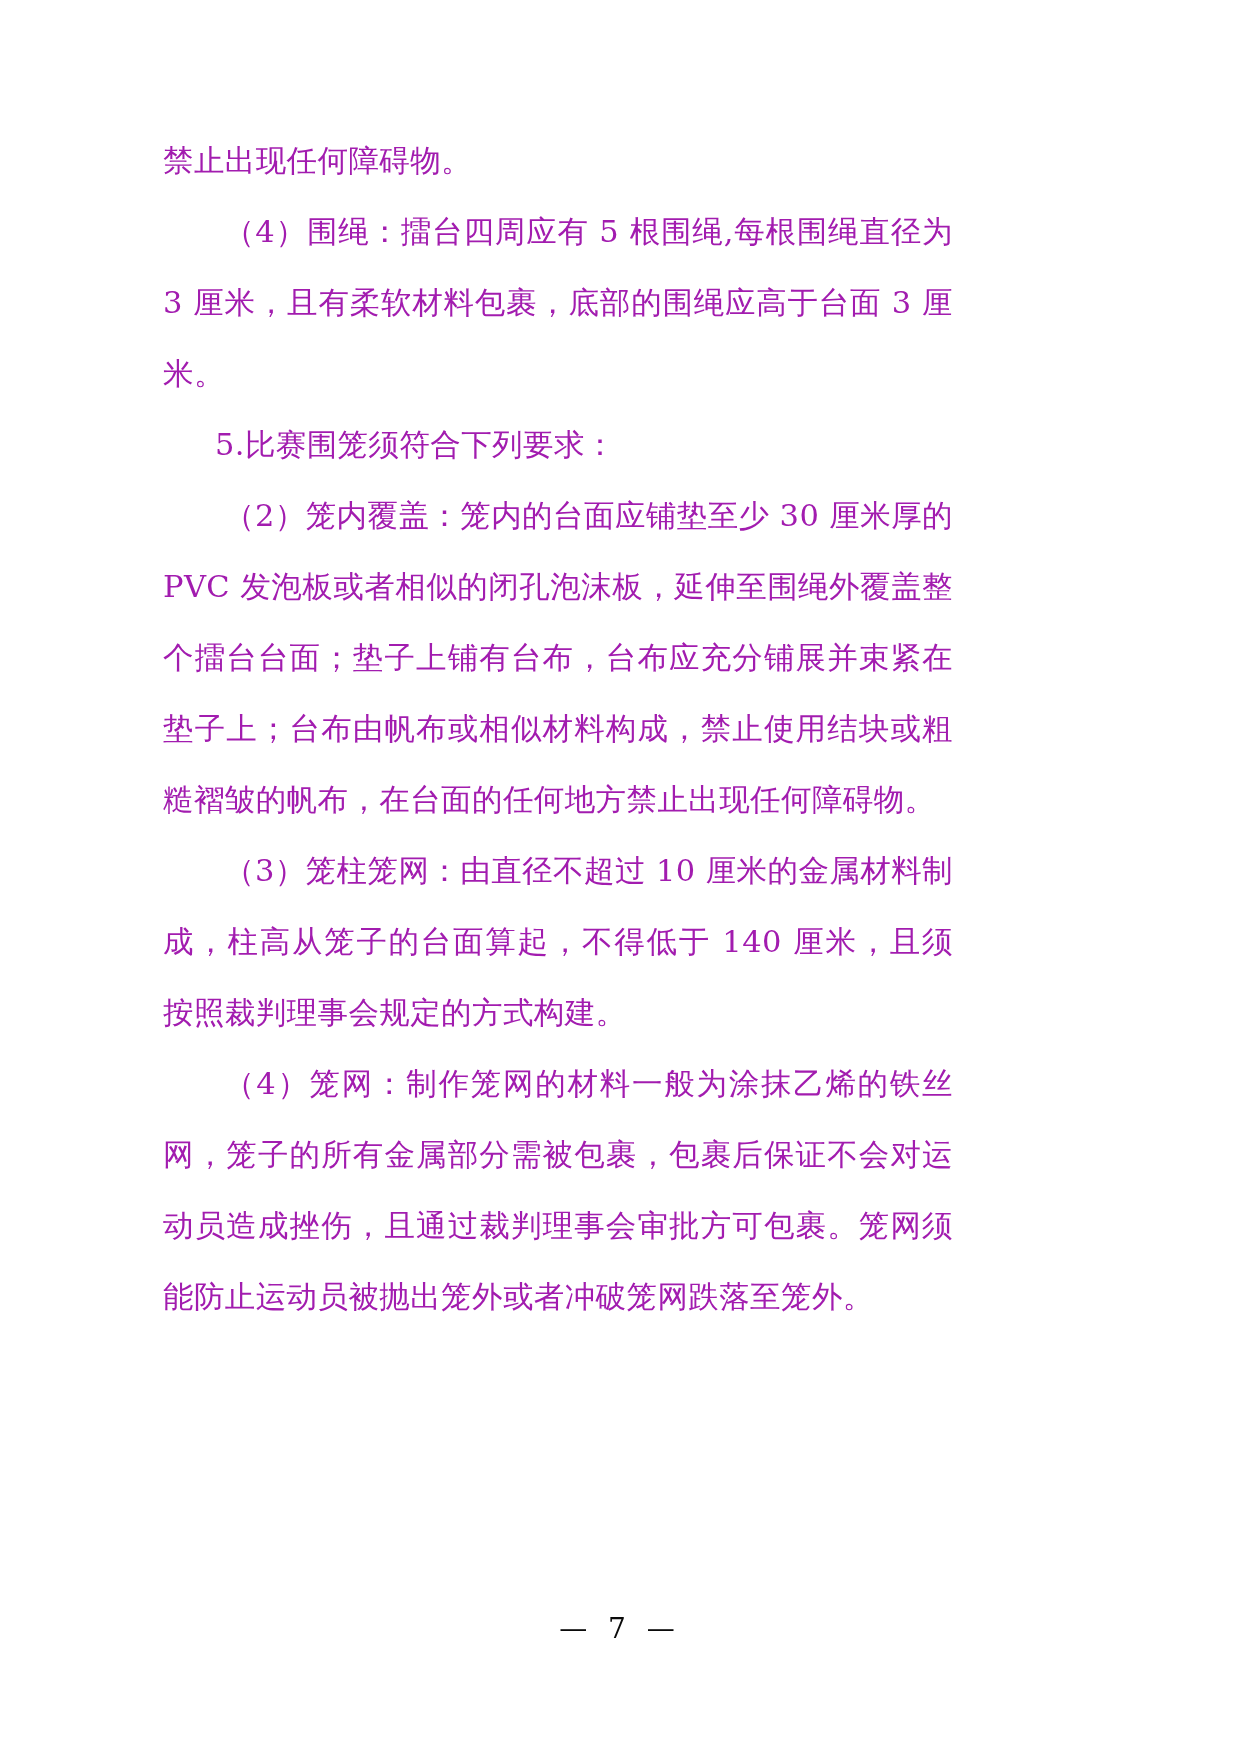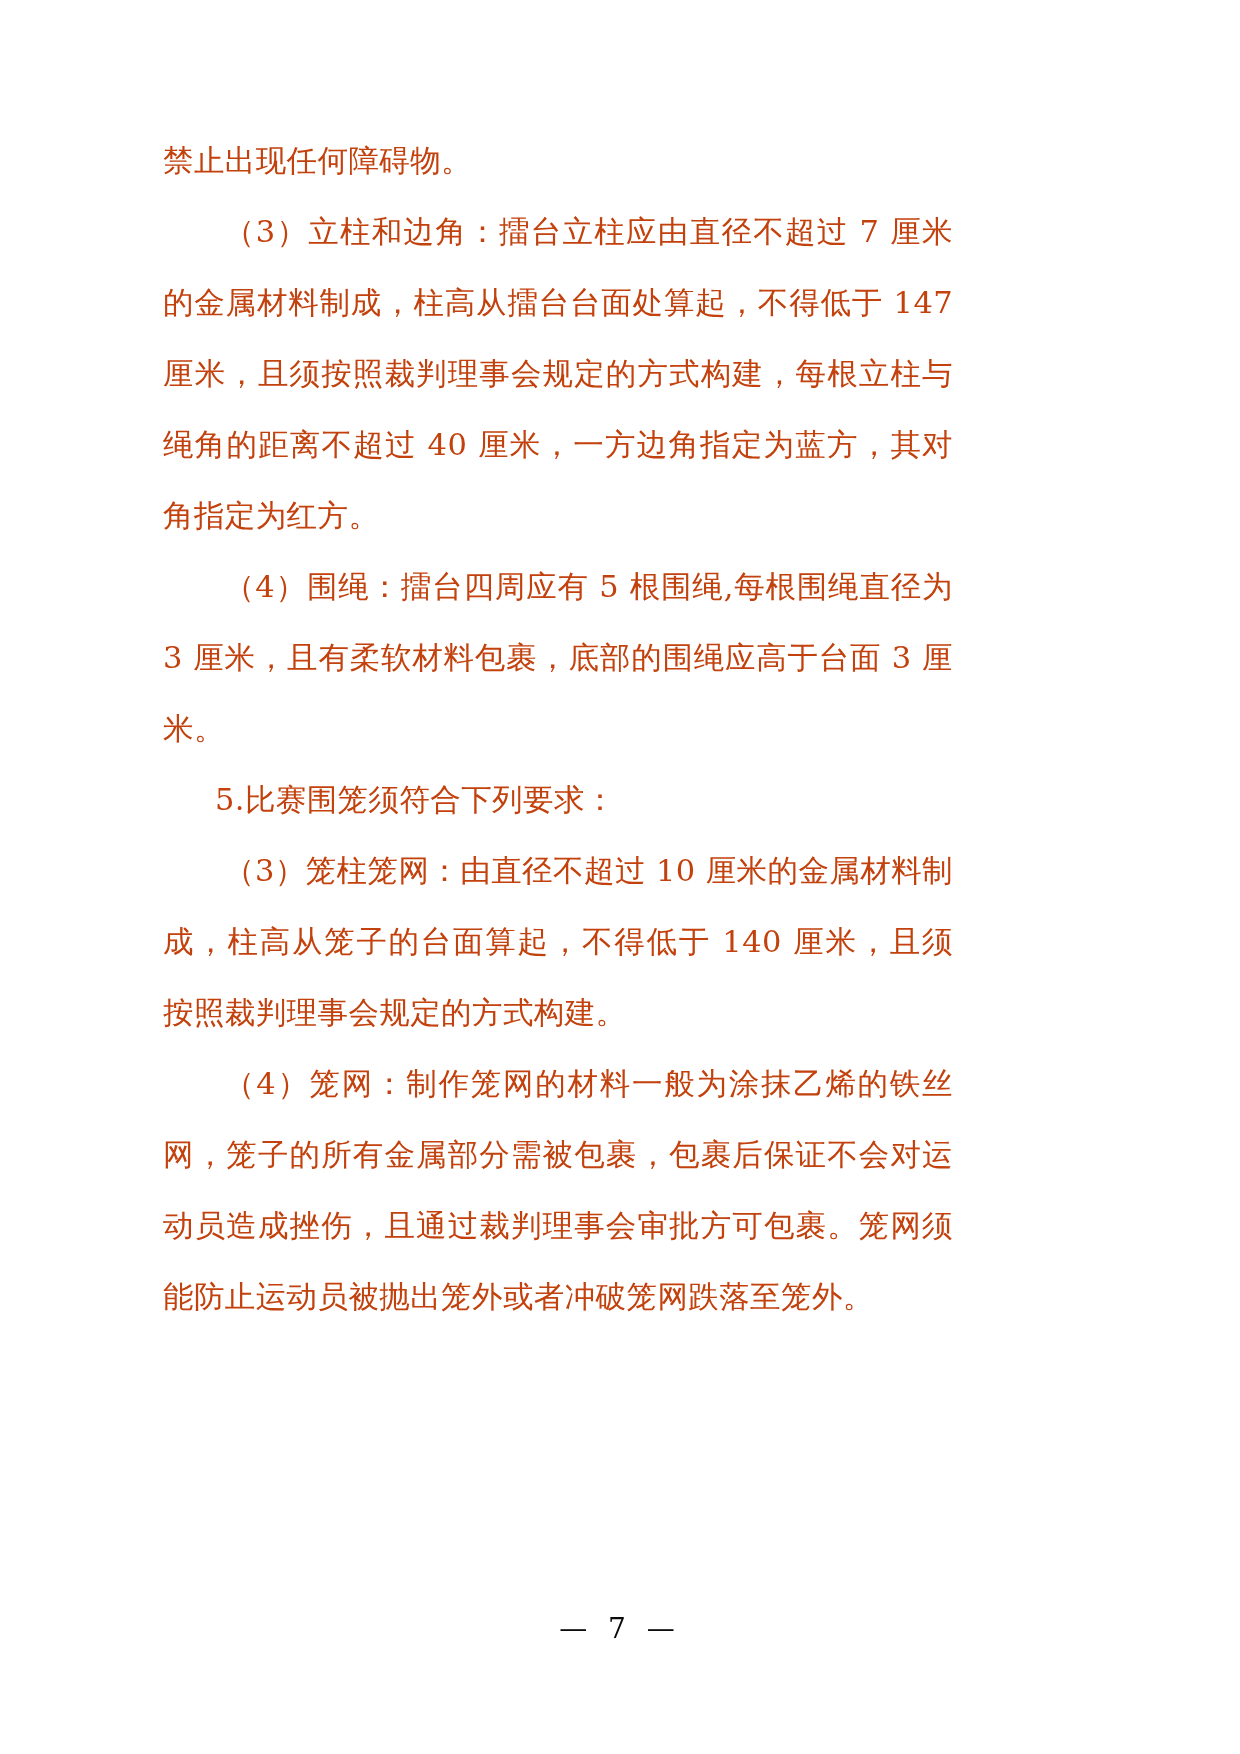--- a/index.html
+++ b/index.html
@@ -18,21 +18,21 @@
   .content {
     position: absolute;
     left: 163px;
     top: 125px;
     width: 790px;
   }
   .para {
     font-family: "DejaVu Serif", "Liberation Serif", serif;
     font-size: 30.5px;
     line-height: 71px;
-    color: #c2410c;
+    color: #a21caf;
     text-align: justify;
     text-justify: inter-character;
     letter-spacing: 0.4px;
     margin: 0;
     word-break: break-all;
     -webkit-font-smoothing: none;
   }
   .para.cont {
     text-indent: 0;
   }
@@ -59,27 +59,27 @@
 </style>
 </head>
 <body>
 
 <div class="page">
 
   <div class="content">
 
     <p class="para cont last-line-left">禁止出现任何障碍物。</p>
 
-    <p class="para ind2">（3）立柱和边角：擂台立柱应由直径不超过 7 厘米的金属材料制成，柱高从擂台台面处算起，不得低于 147 厘米，且须按照裁判理事会规定的方式构建，每根立柱与绳角的距离不超过 40 厘米，一方边角指定为蓝方，其对角指定为红方。</p>
 
     <p class="para ind2">（4）围绳：擂台四周应有 5 根围绳,每根围绳直径为 3 厘米，且有柔软材料包裹，底部的围绳应高于台面 3 厘米。</p>
 
     <p class="para ind-num last-line-left">5.比赛围笼须符合下列要求：</p>
 
 
+    <p class="para ind2">（2）笼内覆盖：笼内的台面应铺垫至少 30 厘米厚的 PVC 发泡板或者相似的闭孔泡沫板，延伸至围绳外覆盖整个擂台台面；垫子上铺有台布，台布应充分铺展并束紧在垫子上；台布由帆布或相似材料构成，禁止使用结块或粗糙褶皱的帆布，在台面的任何地方禁止出现任何障碍物。</p>
 
     <p class="para ind2">（3）笼柱笼网：由直径不超过 10 厘米的金属材料制成，柱高从笼子的台面算起，不得低于 140 厘米，且须按照裁判理事会规定的方式构建。</p>
 
     <p class="para ind2">（4）笼网：制作笼网的材料一般为涂抹乙烯的铁丝网，笼子的所有金属部分需被包裹，包裹后保证不会对运动员造成挫伤，且通过裁判理事会审批方可包裹。笼网须能防止运动员被抛出笼外或者冲破笼网跌落至笼外。</p>
 
   </div>
 
   <div class="footer">— 7 —</div>
 
 </div>

